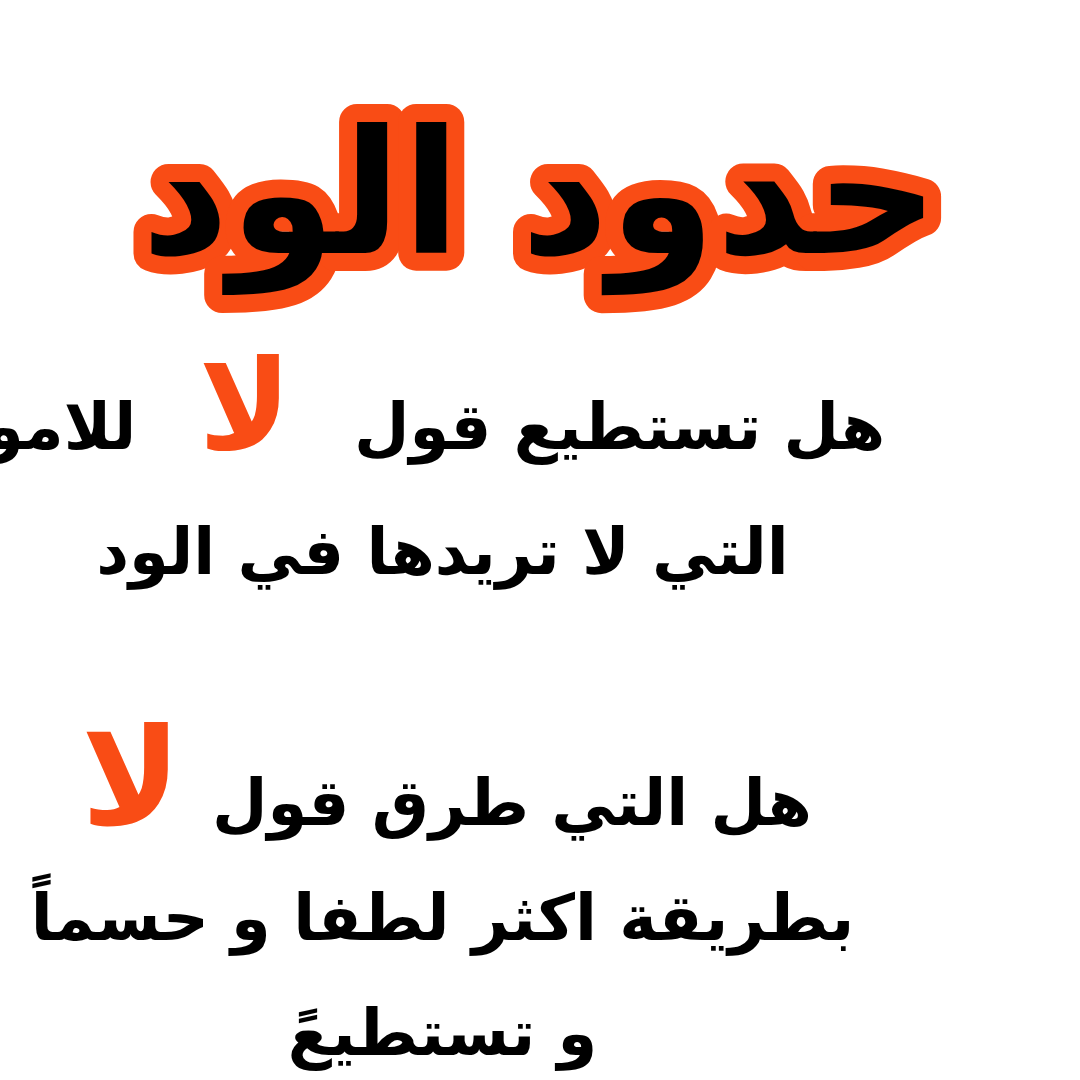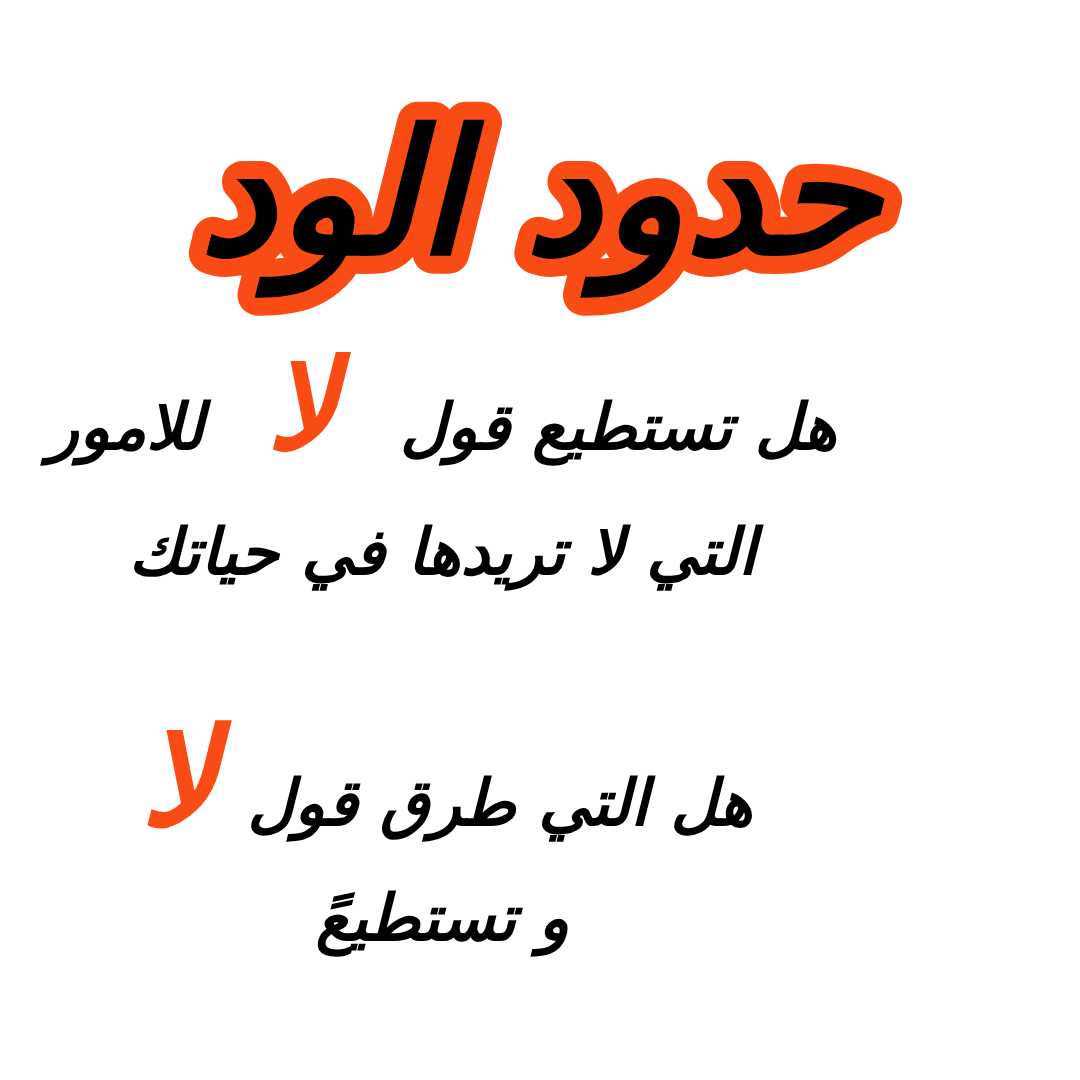--- a/index.html
+++ b/index.html
@@ -9,21 +9,20 @@
   }
   .poster {
     position: relative;
     width: 1080px;
     height: 1080px;
     background: #ffffff;
     overflow: hidden;
     font-family: "DejaVu Sans", "Liberation Sans", sans-serif;
     font-weight: bold;
     color: #000000;
-    font-style: italic;
   }
   
   .title-svg {
     position: absolute;
     top: 30px;
     left: 0;
     width: 1080px;
     height: 300px;
     overflow: visible;
   }
@@ -77,27 +76,30 @@
     <text x="540" y="223" text-anchor="middle" fill="#000000" stroke="#f94c15" stroke-width="36" stroke-linejoin="round" stroke-linecap="round" paint-order="stroke fill">حدود الود</text>
   </svg>
 
   <div class="para para-1">
     <div class="line" dir="rtl">
       <span>هل تستطيع قول</span>
       <span class="no-word no-word-1">لا</span>
       <span>للامور</span>
     </div>
     <div class="line" dir="rtl">
-      <span>التي لا تريدها في حياتك</span>
+      <span>التي لا تريدها في الود</span>
     </div>
   </div>
 
   <div class="para para-2">
     <div class="line" dir="rtl">
       <span>هل التي طرق قول</span>
       <span class="no-word no-word-2">لا</span>
     </div>
     <div class="line" dir="rtl">
+      <span>بطريقة اكثر لطفا و حسماً</span>
+    </div>
+    <div class="line" dir="rtl">
       <span>و تستطيعً</span>
     </div>
   </div>
 
 </div>
 
 </body></html>

